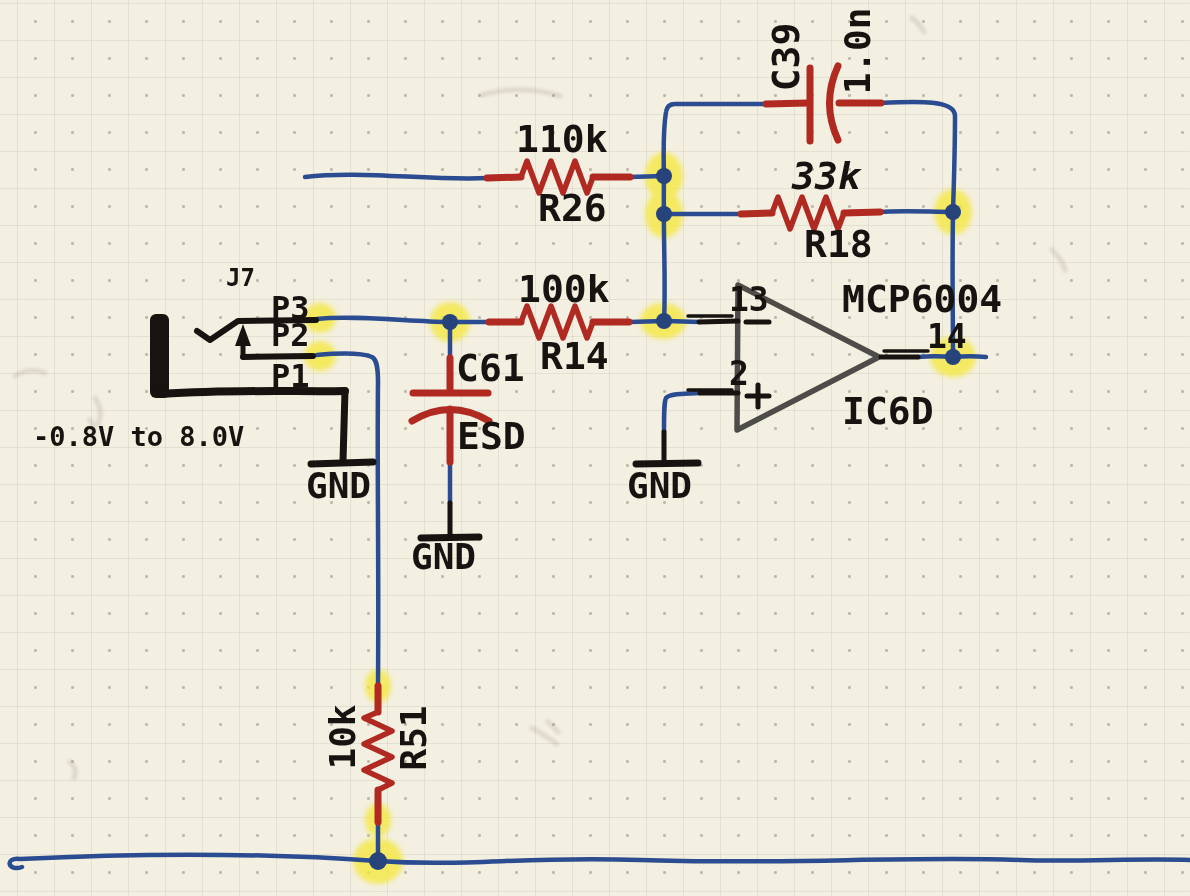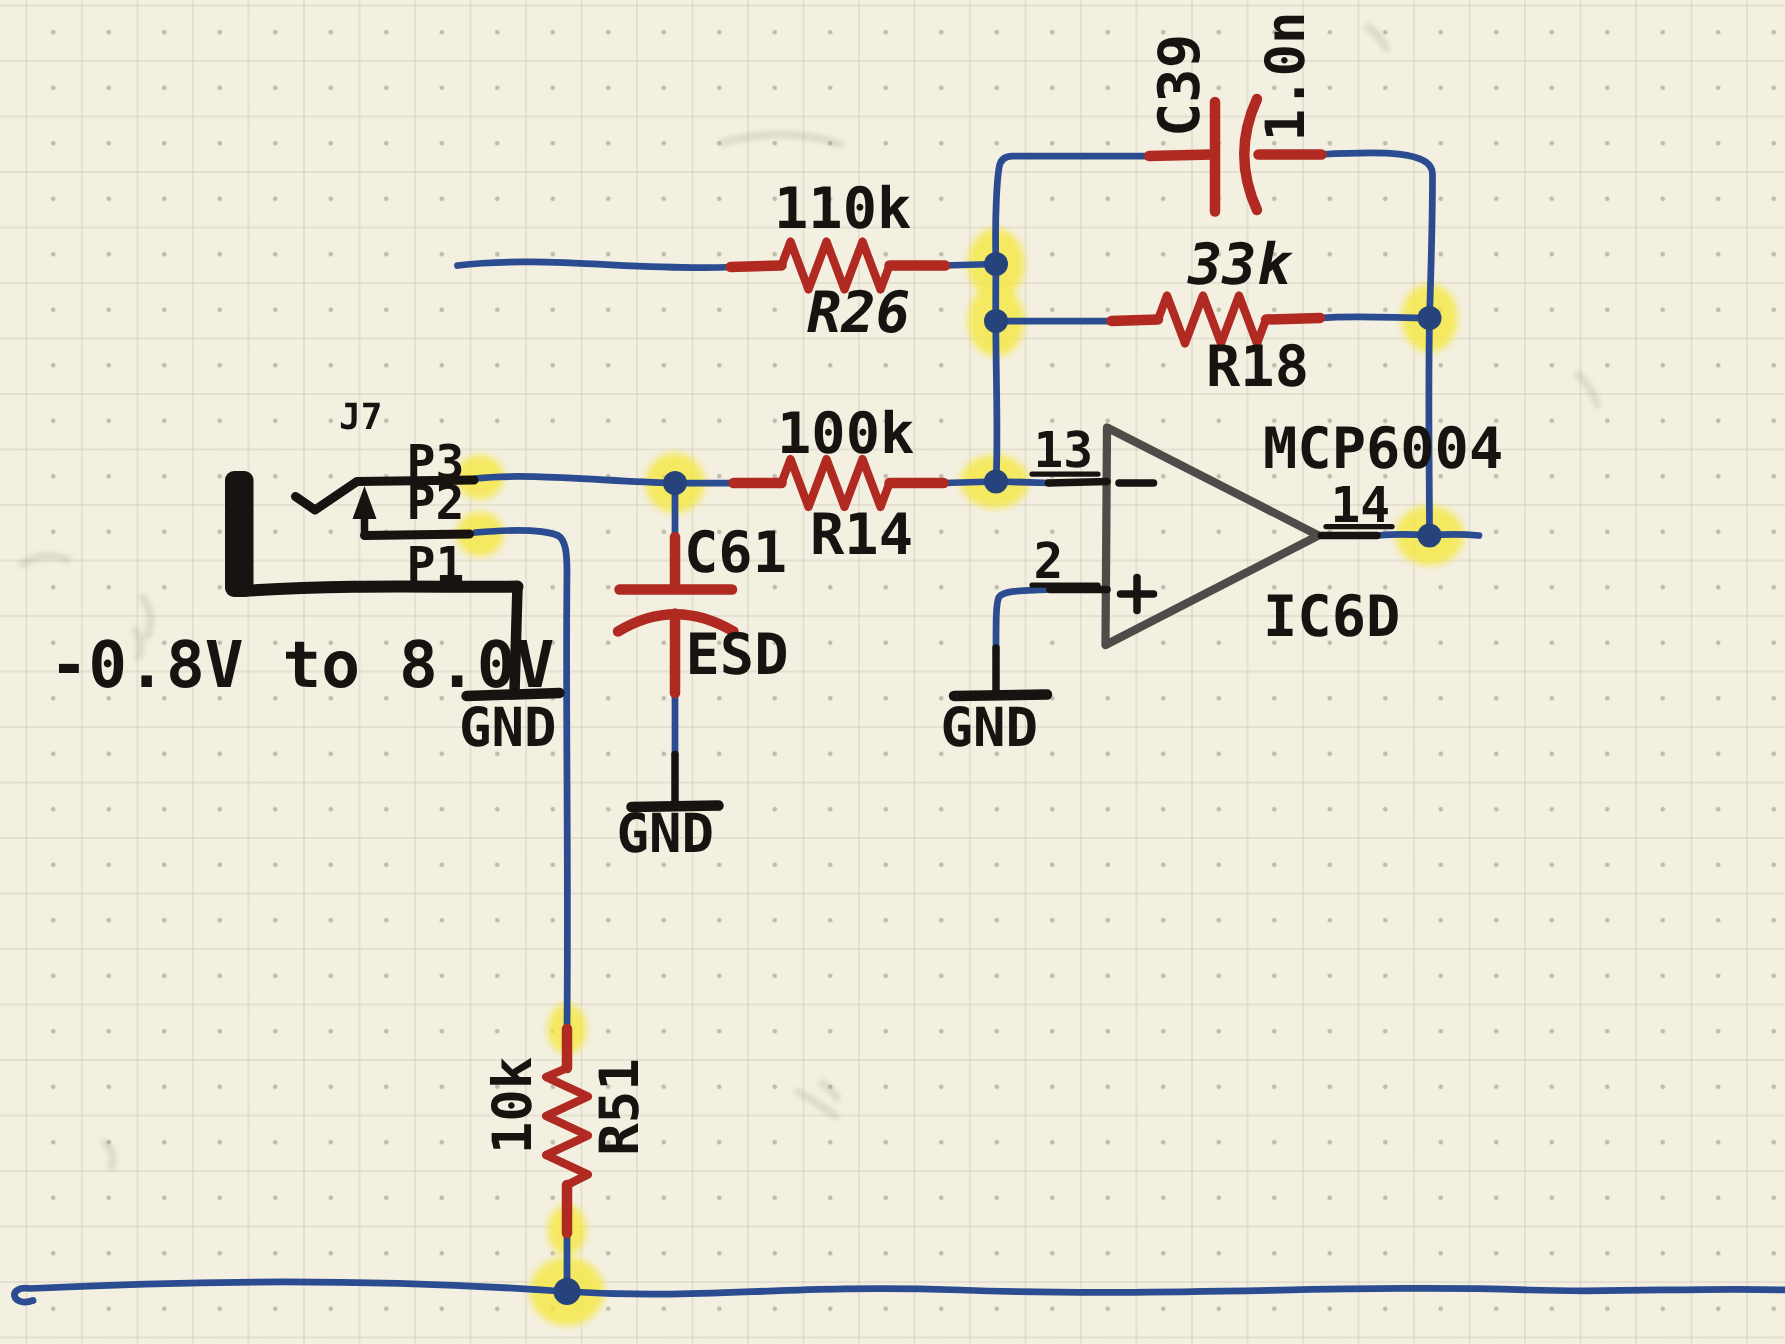--- a/index.html
+++ b/index.html
@@ -22,23 +22,23 @@
     position:absolute;
     font-weight:bold;
     white-space:nowrap;
     line-height:1;
     letter-spacing:0;
     color:#161310;
     user-select:none;
   }
   .fs38{font-size:38px;}
   .fs36{font-size:36px;}
-  .fs35{font-size:43px;}
+  .fs35{font-size:27px;}
   .fs34{font-size:24px;text-align:center;}
-  .fs33{font-size:33px;}
+  .fs33{font-size:33px;margin-left:40px;}
   .fs32{font-size:32px;}
   .vlabel{
     position:absolute;
     font-weight:bold;
     white-space:nowrap;
     line-height:1;
     transform:translate(-50%,-50%) rotate(-90deg);
     color:#161310;
     user-select:none;
   }
@@ -186,21 +186,21 @@
       <circle cx="450" cy="322" r="8"></circle>
       <circle cx="664" cy="321" r="8"></circle>
       <circle cx="953" cy="212" r="8"></circle>
       <circle cx="953" cy="357" r="8"></circle>
       <circle cx="378" cy="861" r="9"></circle>
     </g>
   </svg>
 
 
   <div class="lbl fs38" style="left:516px;top:120px;">110k</div>
-  <div class="lbl fs38" style="left:538px;top:189px;font-style:italic;">R26</div>
+  <div class="lbl fs38" style="left:538px;top:189px;">R26</div>
 
   <div class="lbl fs38" style="left:792px;top:157px;font-style:italic;">33k</div>
   <div class="lbl fs38" style="left:804px;top:225px;">R18</div>
 
   <div class="lbl fs38" style="left:518px;top:270px;">100k</div>
   <div class="lbl fs38" style="left:540px;top:337px;">R14</div>
 
   <div class="vlabel fs36" style="left:343px;top:737px;">10k</div>
   <div class="vlabel fs36" style="left:414px;top:738px;">R51</div>
 

